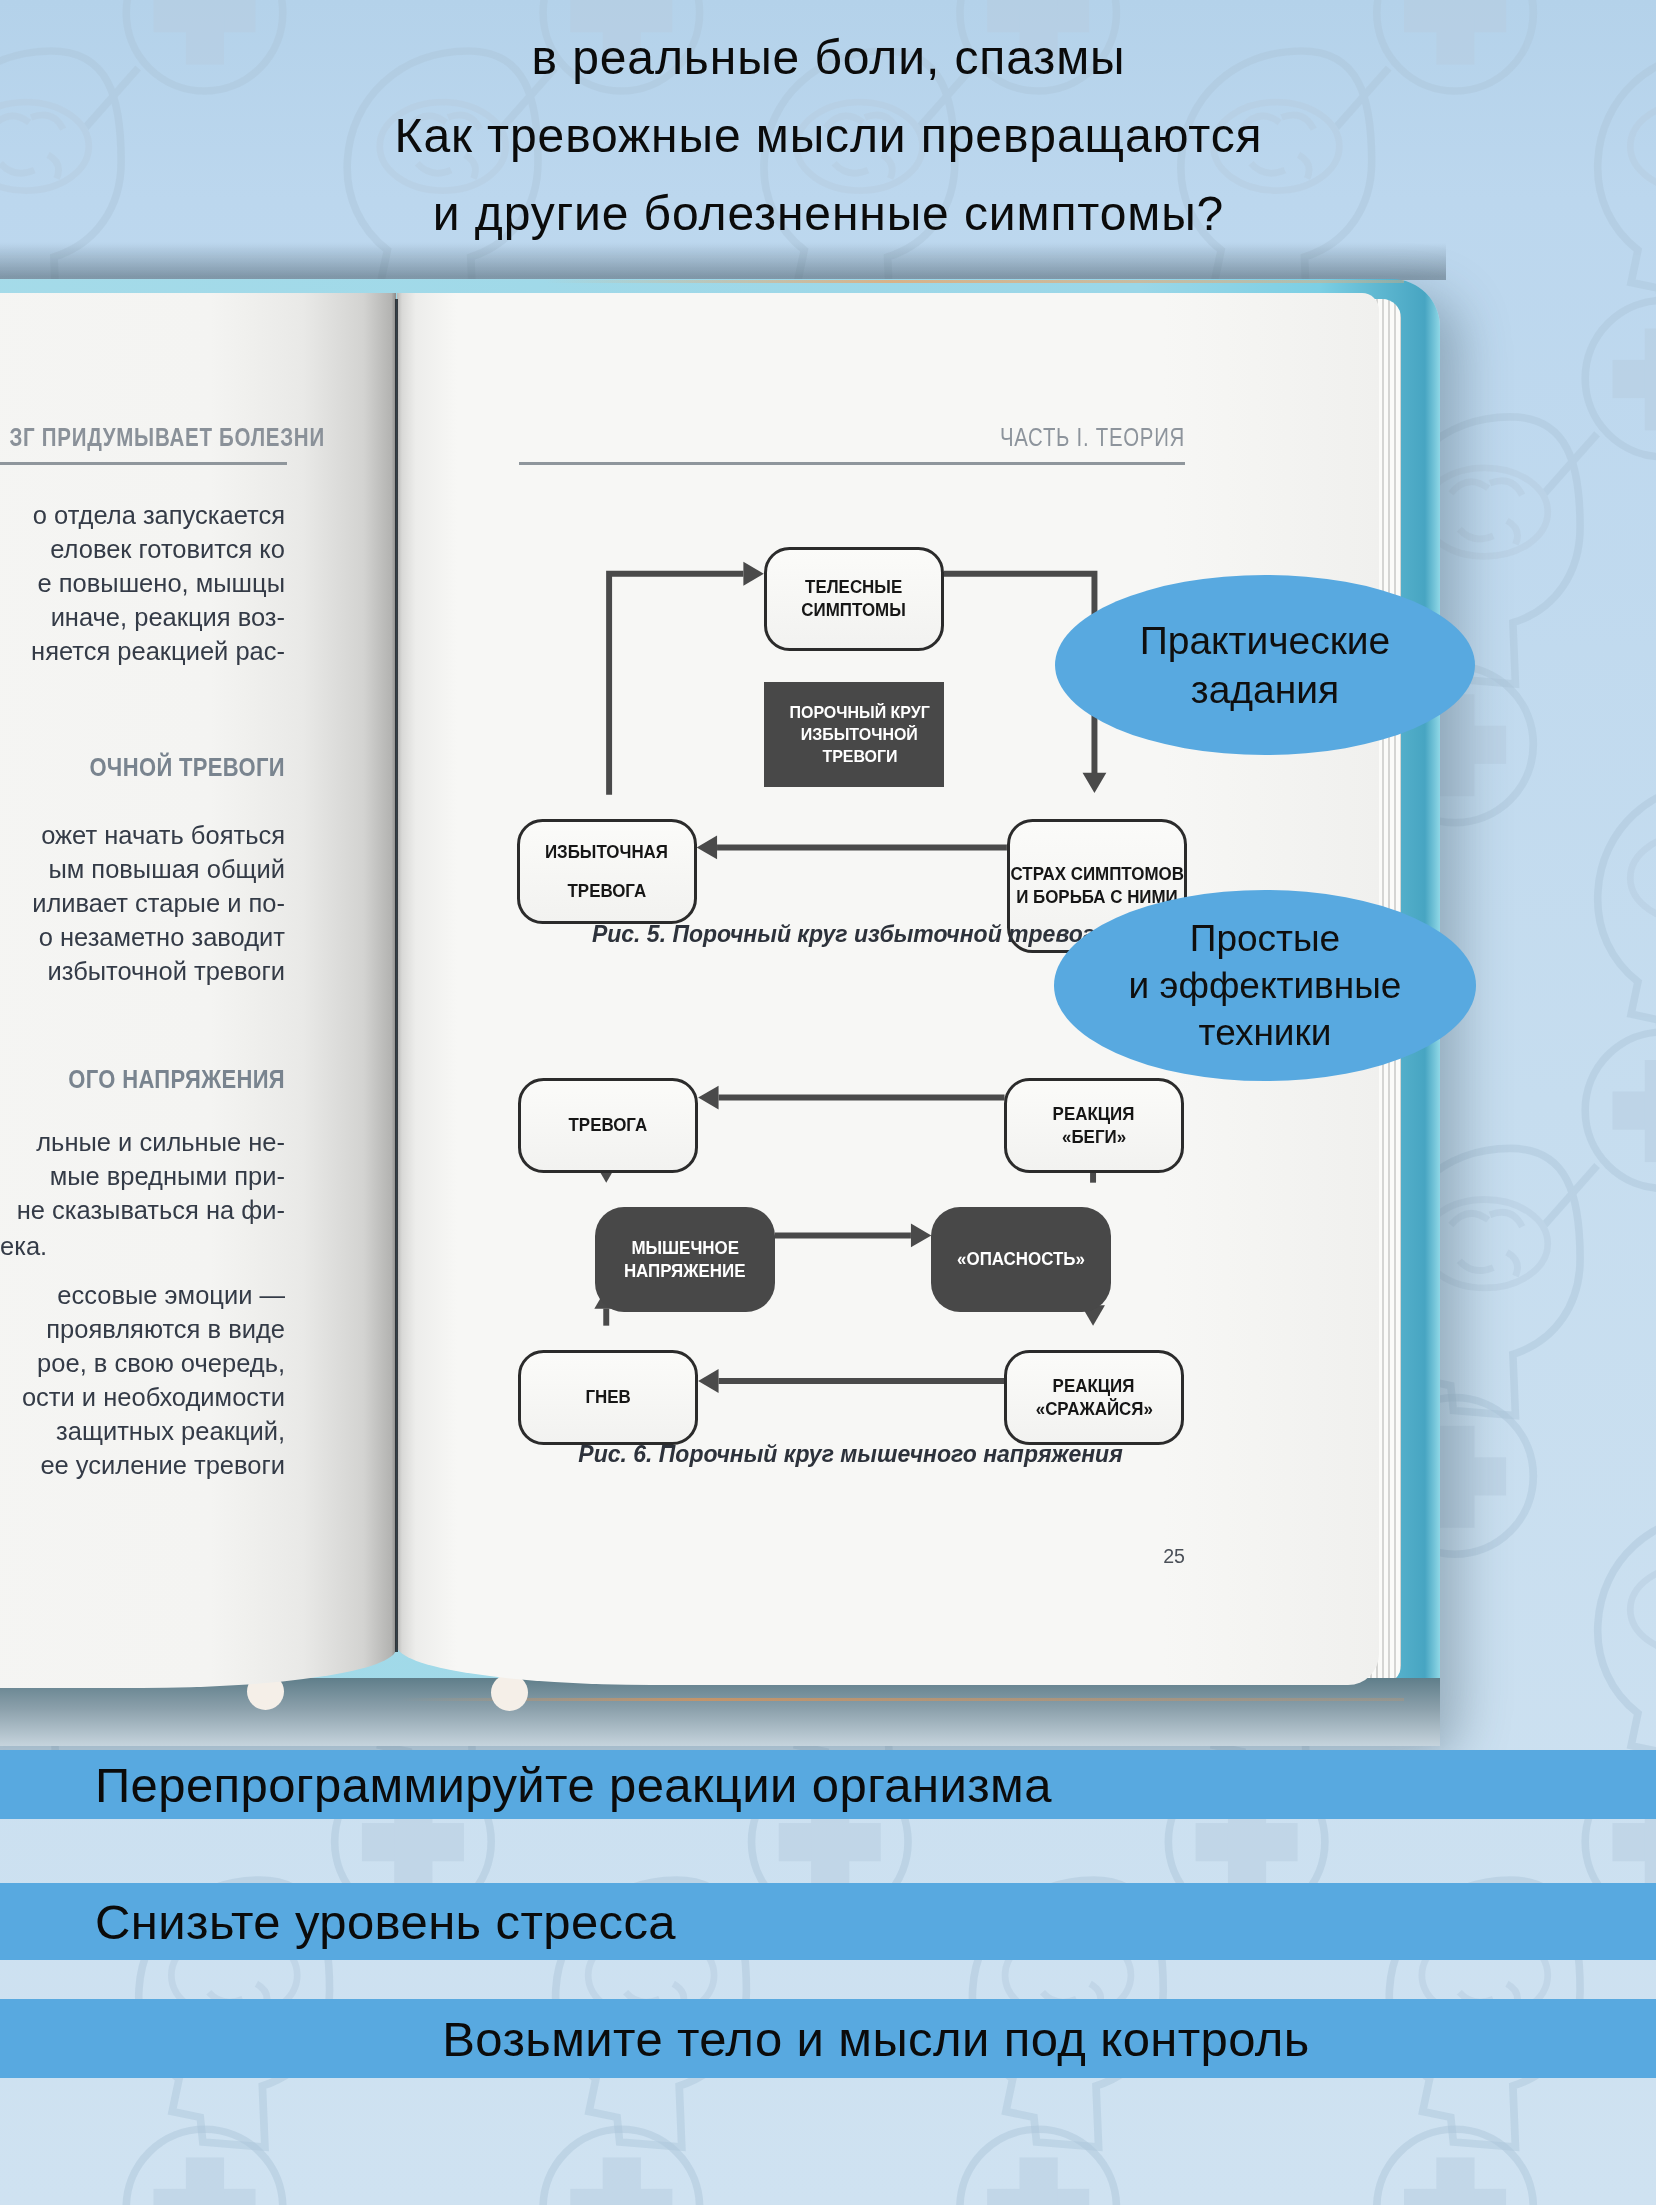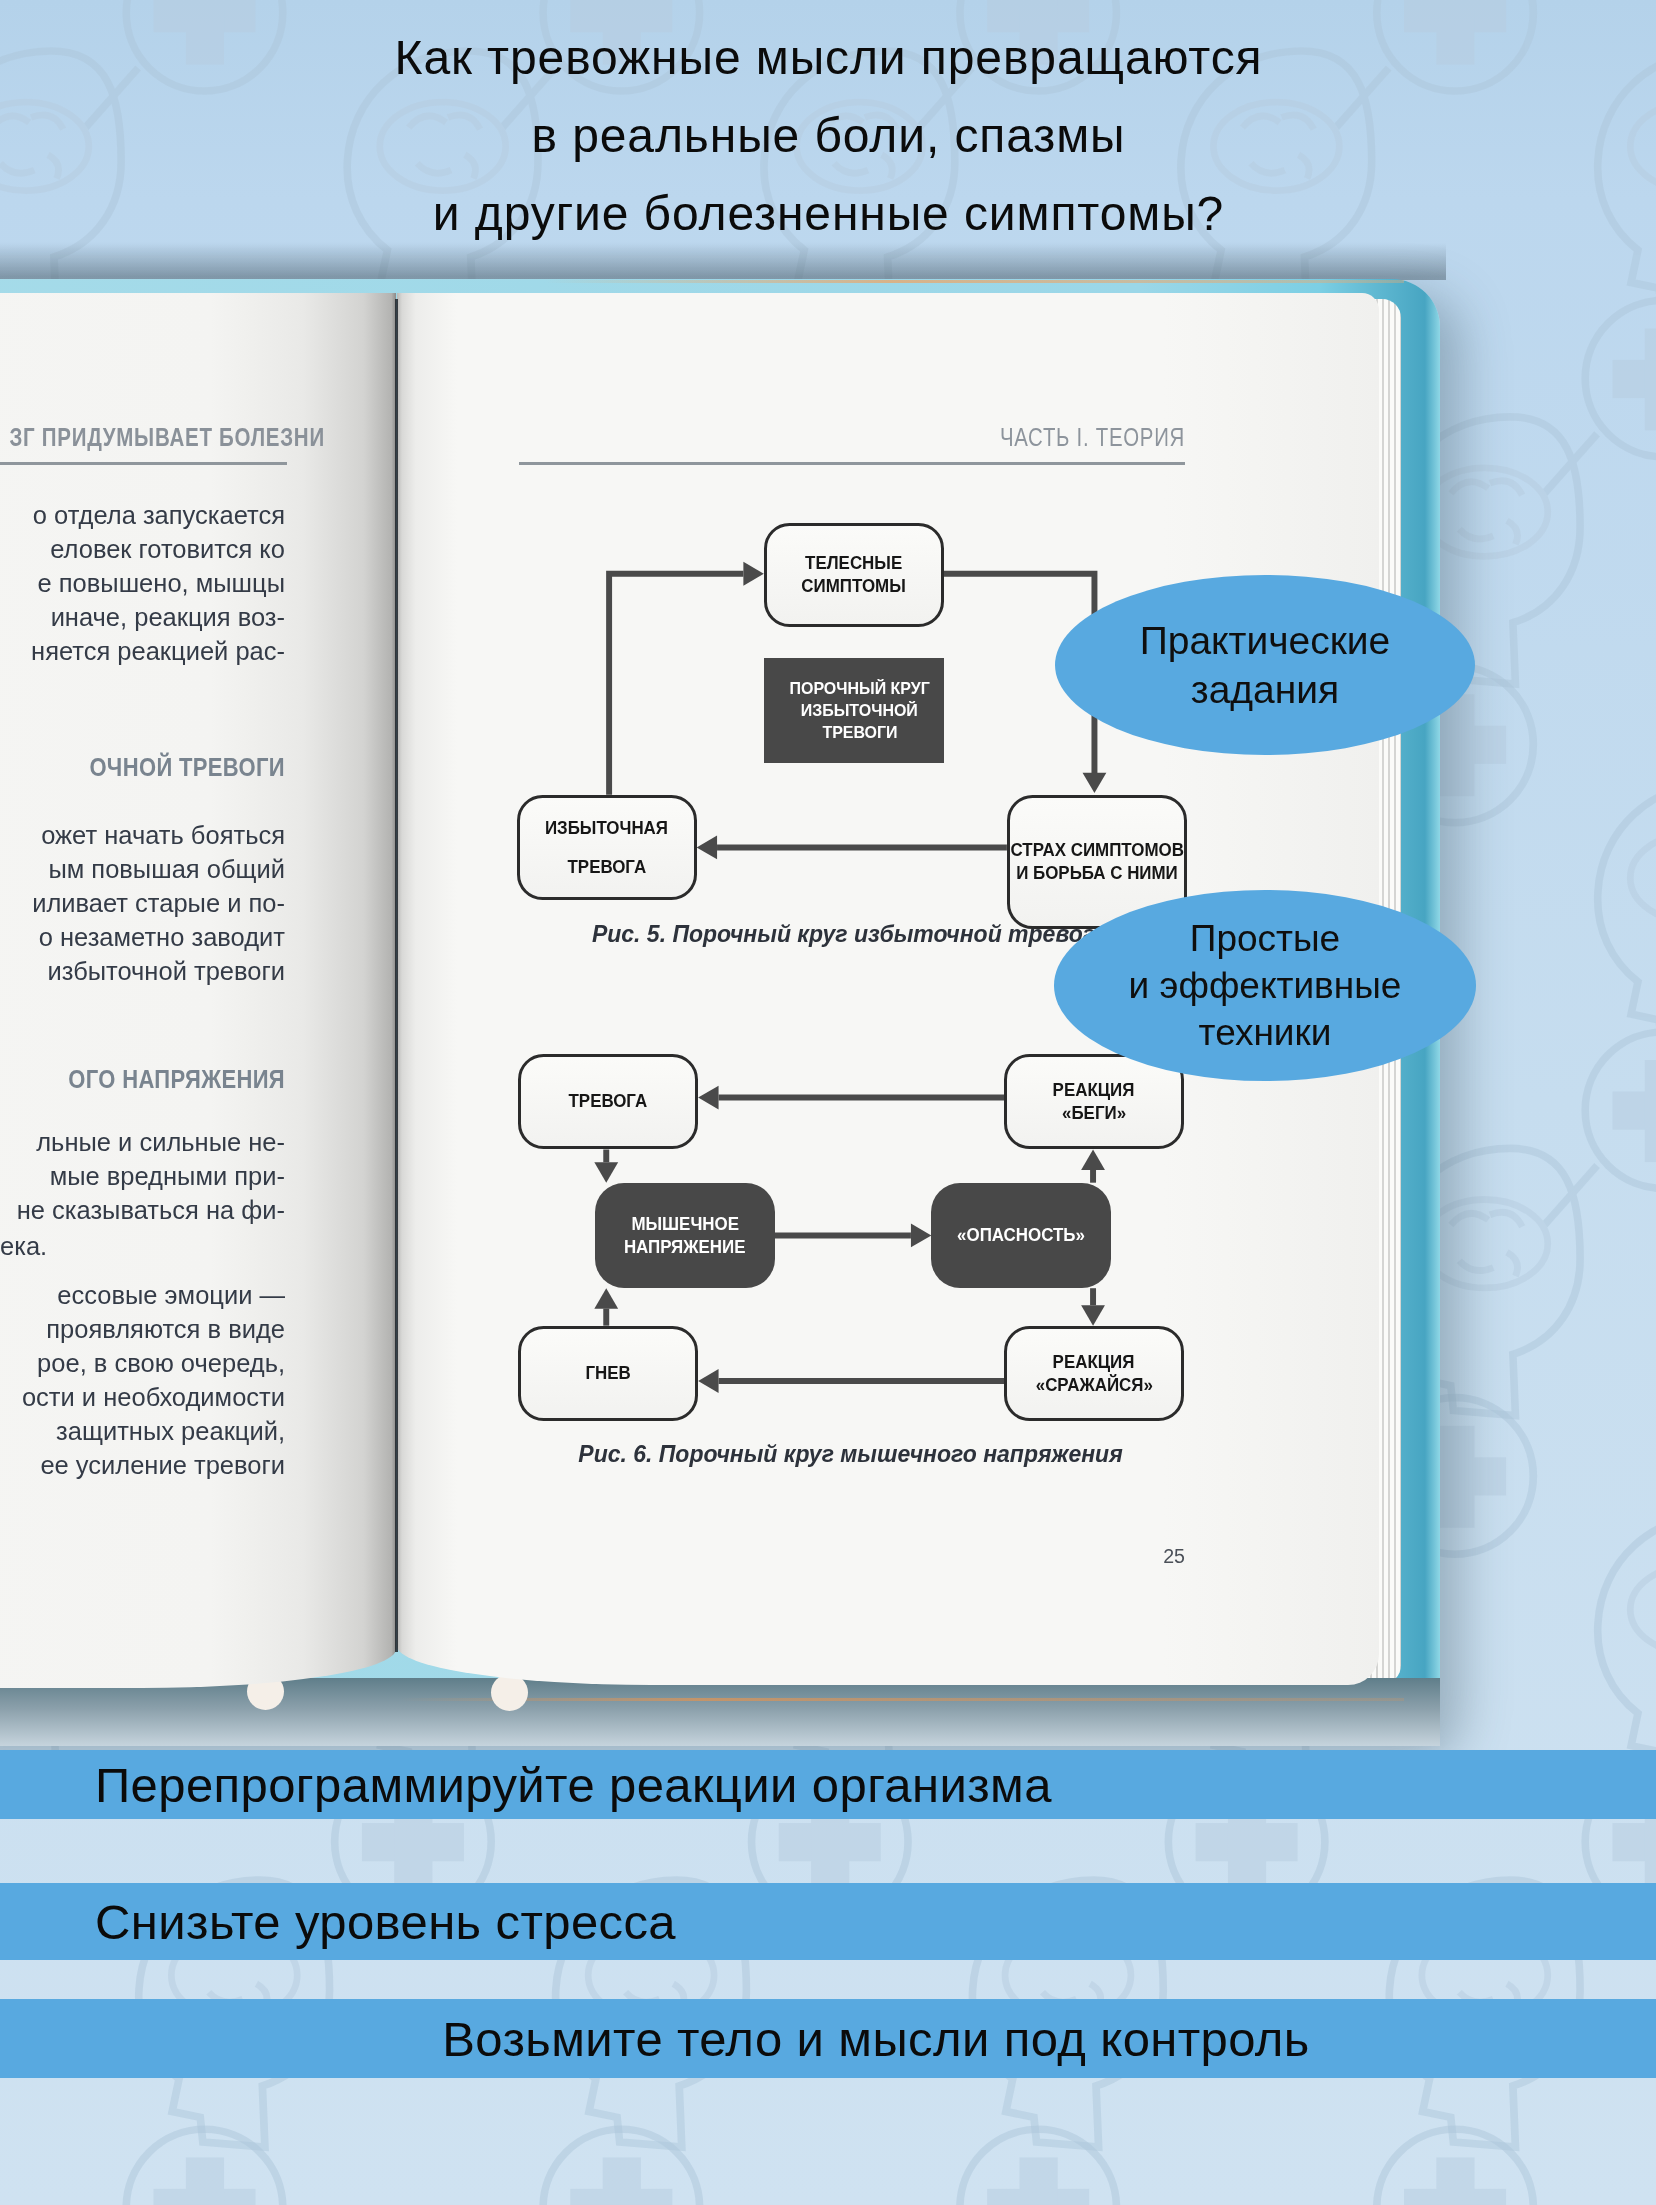--- a/index.html
+++ b/index.html
@@ -50,21 +50,21 @@
          font-size:25px;font-weight:bold;color:#79848f;letter-spacing:0.4px;
          transform:scaleX(.88);transform-origin:right center;white-space:nowrap;}
   .lp-line-left{position:absolute;left:0;width:119px;text-align:left;z-index:6;
          font-size:25.5px;line-height:34px;color:#343b47;}
   
   .fig{position:absolute;z-index:6;}
   .fig svg{position:absolute;left:0;top:0;}
   .fbox{position:absolute;box-sizing:border-box;border:3.4px solid #2b2b2b;border-radius:25.5px;
          background:linear-gradient(180deg,#fbfbf9,#f2f2f0);
          display:flex;flex-direction:column;justify-content:center;align-items:center;
-         font-size:18px;font-weight:bold;line-height:23px;color:#161616;text-align:left;}
+         font-size:18px;font-weight:bold;line-height:23px;color:#161616;text-align:left;margin-top:24px;}
   .fbox .bl{transform:scaleX(.94);white-space:nowrap;}
   .fbox-dark{border:none;background:#484848;color:#ffffff;}
   .sq{border-radius:0;padding-left:11px;}
   .rd{border-radius:29px;}
   .fig-caption{position:absolute;left:527px;width:647px;text-align:center;z-index:6;
          font-style:italic;font-weight:bold;font-size:23px;color:#2d323b;}
   .page-num{position:absolute;left:1140px;top:1545px;width:45px;text-align:right;z-index:6;
          font-size:19.6px;color:#4b5058;}
   
   .callout{position:absolute;border-radius:50%;background:#58a9e0;z-index:8;
@@ -552,22 +552,22 @@
         </g>
         <g>
           <path d="M210 140 C130 140 72 196 68 268 C65 312 84 350 115 374 L107 412 L140 419 L143 448 L216 454 L213 382 C264 366 292 322 292 270 C292 194 277 140 210 140 Z" fill="none" stroke="#aec7db" stroke-width="9"></path>
           <ellipse cx="180" cy="252" rx="74" ry="52" fill="none" stroke="#b7cde0" stroke-width="8"></ellipse>
           <path d="M140 230 q20 -24 44 -6 M186 218 q26 -10 38 14 M150 272 q16 18 40 8 M206 262 q18 10 10 28" fill="none" stroke="#b7cde0" stroke-width="8"></path>
         </g>
       </g>
     </svg>
 
   <div class="title">
+    <div>в реальные боли, спазмы</div>
     <div>Как тревожные мысли превращаются</div>
-    <div>в реальные боли, спазмы</div>
     <div>и другие болезненные симптомы?</div>
   </div>
 
   <div class="book-top-shadow"></div>
   <div class="book-cover"></div>
   <div class="edge-line-top"></div>
   <div class="page-stack"></div>
   <div class="book-bottom"></div>
   <div class="edge-line-bottom"></div>
   <div class="page-curl" style="left:247px;top:1673px;"></div>

